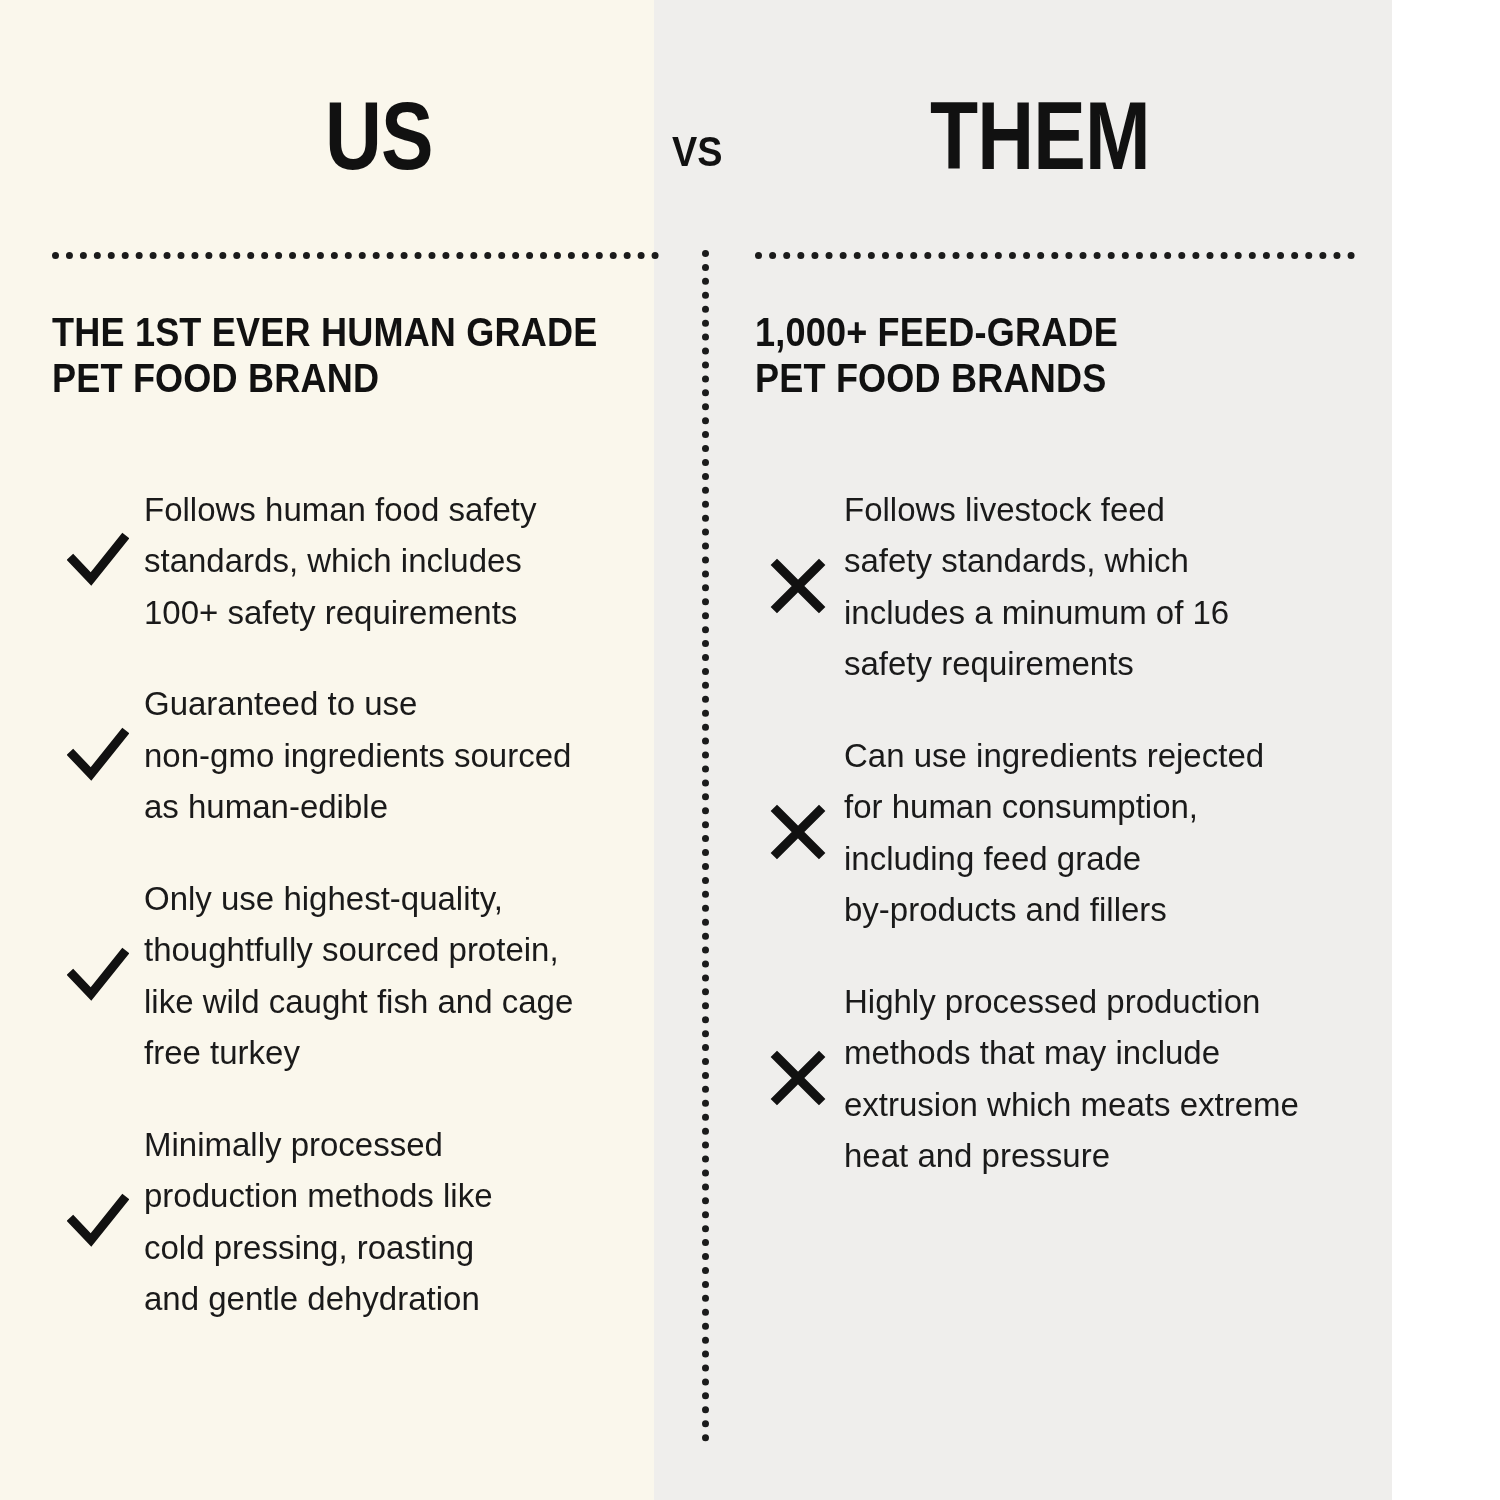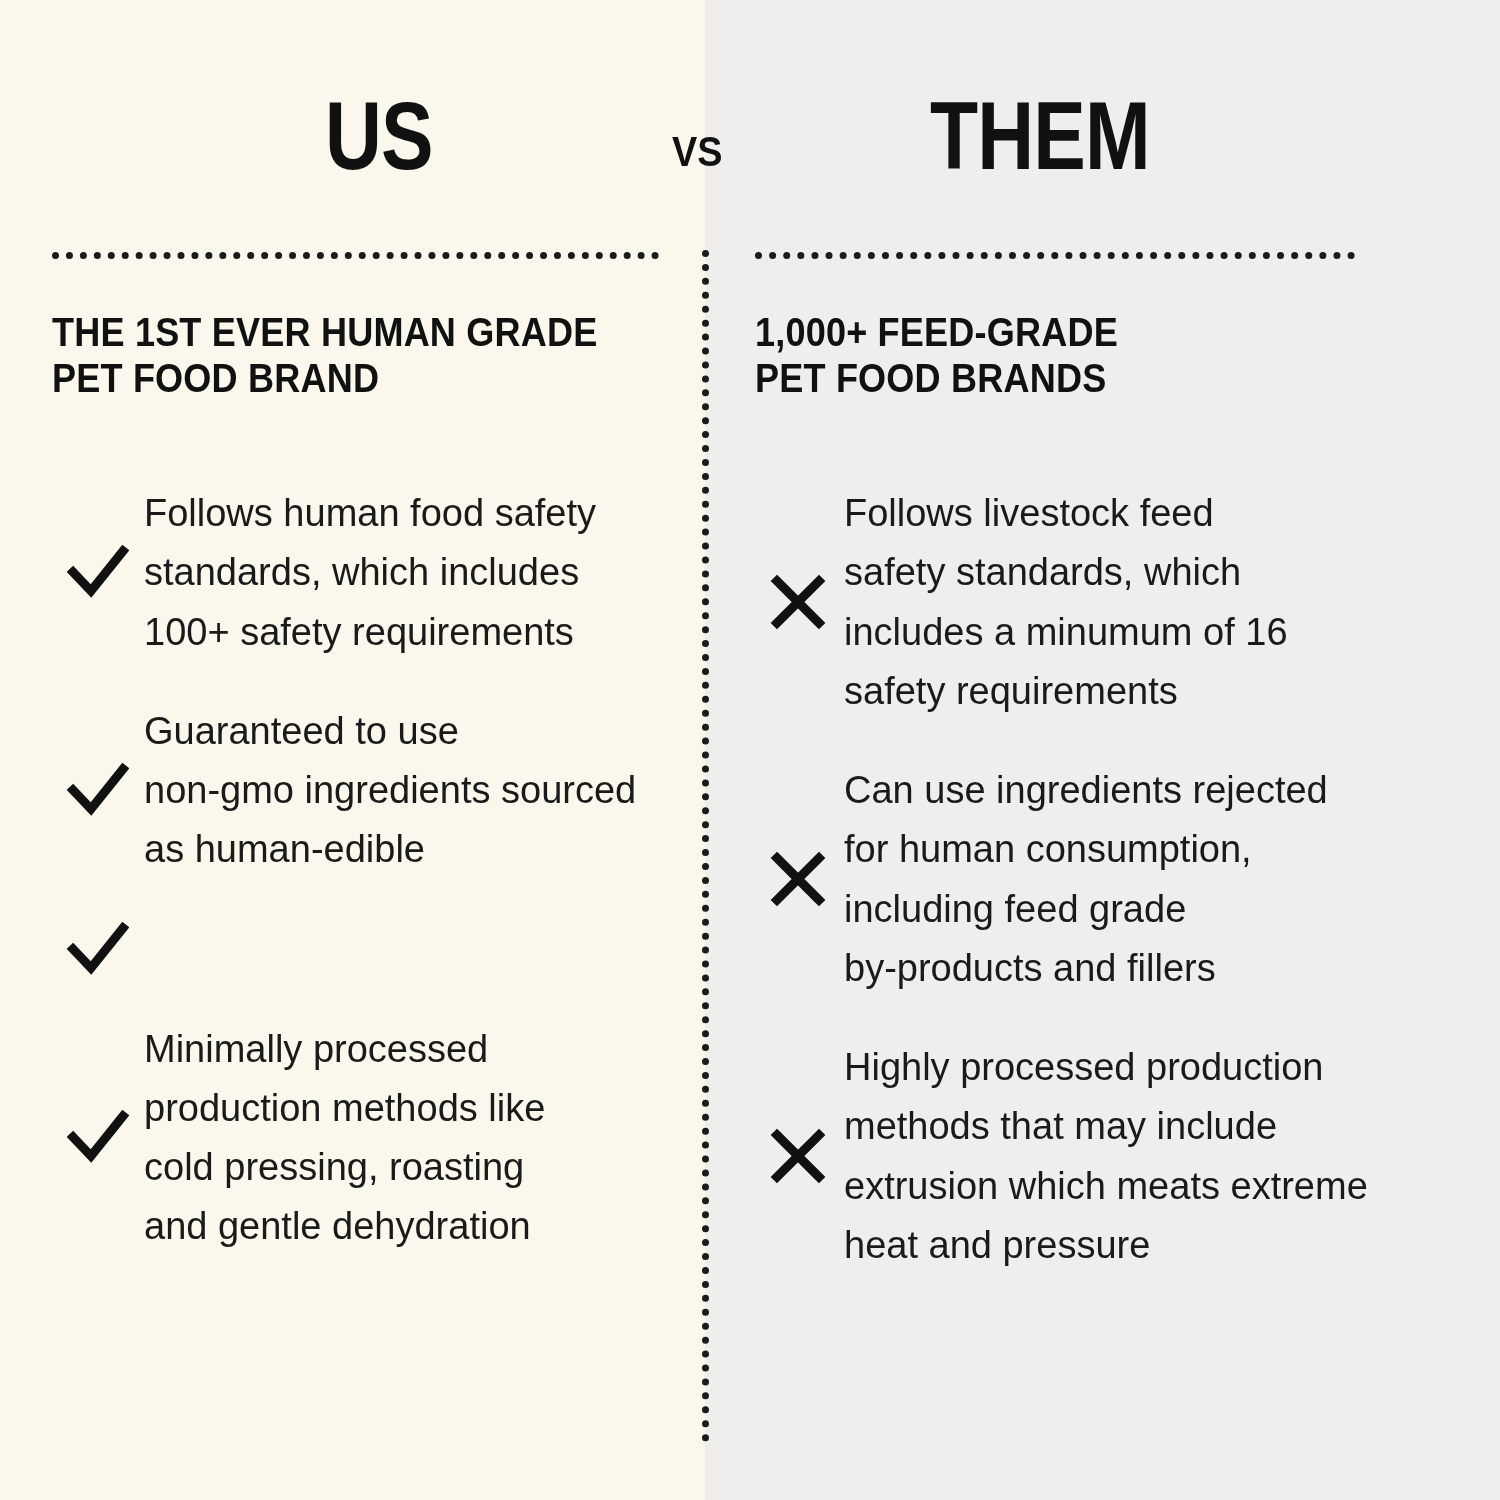--- a/index.html
+++ b/index.html
@@ -9,21 +9,21 @@
   body {
     width: 1500px;
     height: 1500px;
     font-family: "Liberation Sans", sans-serif;
     background: #ffffff;
     overflow: hidden;
   }
 
   .board {
     position: relative;
-    width: 1500px;
+    width: 1392px;
     height: 1500px;
     display: flex;
   }
 
   .col {
     position: relative;
     height: 100%;
     box-sizing: border-box;
   }
   .col-us {
@@ -129,21 +129,21 @@
     width: 92px;
     display: flex;
     justify-content: center;
     color: #111111;
   }
   .mark svg { display: block; }
 
   .item-text {
     font-family: "Liberation Sans", sans-serif;
     font-weight: 400;
-    font-size: 38px;
+    font-size: 33px;
     line-height: 1.56;
     color: #1a1a1a;
     white-space: pre-line;
     padding-top: 2px;
   }
 
   
   .item.center .mark { align-self: center; }
 </style>
 </head>
@@ -192,20 +192,24 @@
 non-gmo ingredients sourced
 as human-edible</span>
     </div>
 
     <div class="item center">
       <span class="mark">
         <svg width="62" height="62" viewBox="0 0 62 62" aria-hidden="true">
           <path d="M6 31 L24 50 L56 10" fill="none" stroke="#111111" stroke-width="9" stroke-linecap="square" stroke-linejoin="miter"></path>
         </svg>
       </span>
+      <span class="item-text">Only use highest-quality,
+thoughtfully sourced protein,
+like wild caught fish and cage
+free turkey</span>
     </div>
 
     <div class="item center">
       <span class="mark">
         <svg width="62" height="62" viewBox="0 0 62 62" aria-hidden="true">
           <path d="M6 31 L24 50 L56 10" fill="none" stroke="#111111" stroke-width="9" stroke-linecap="square" stroke-linejoin="miter"></path>
         </svg>
       </span>
       <span class="item-text">Minimally processed
 production methods like

